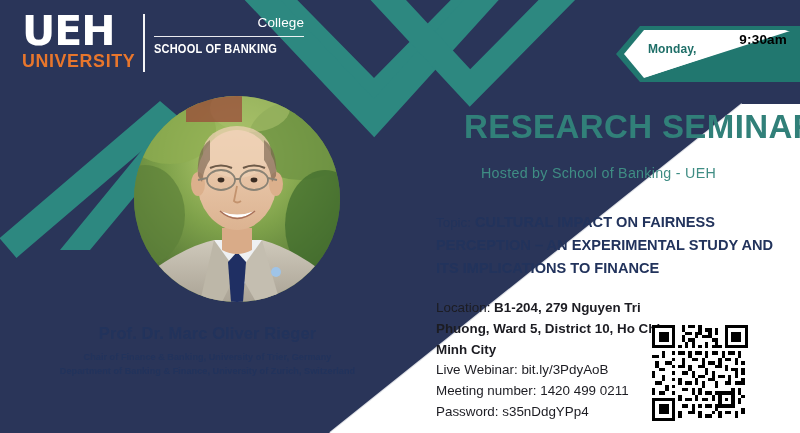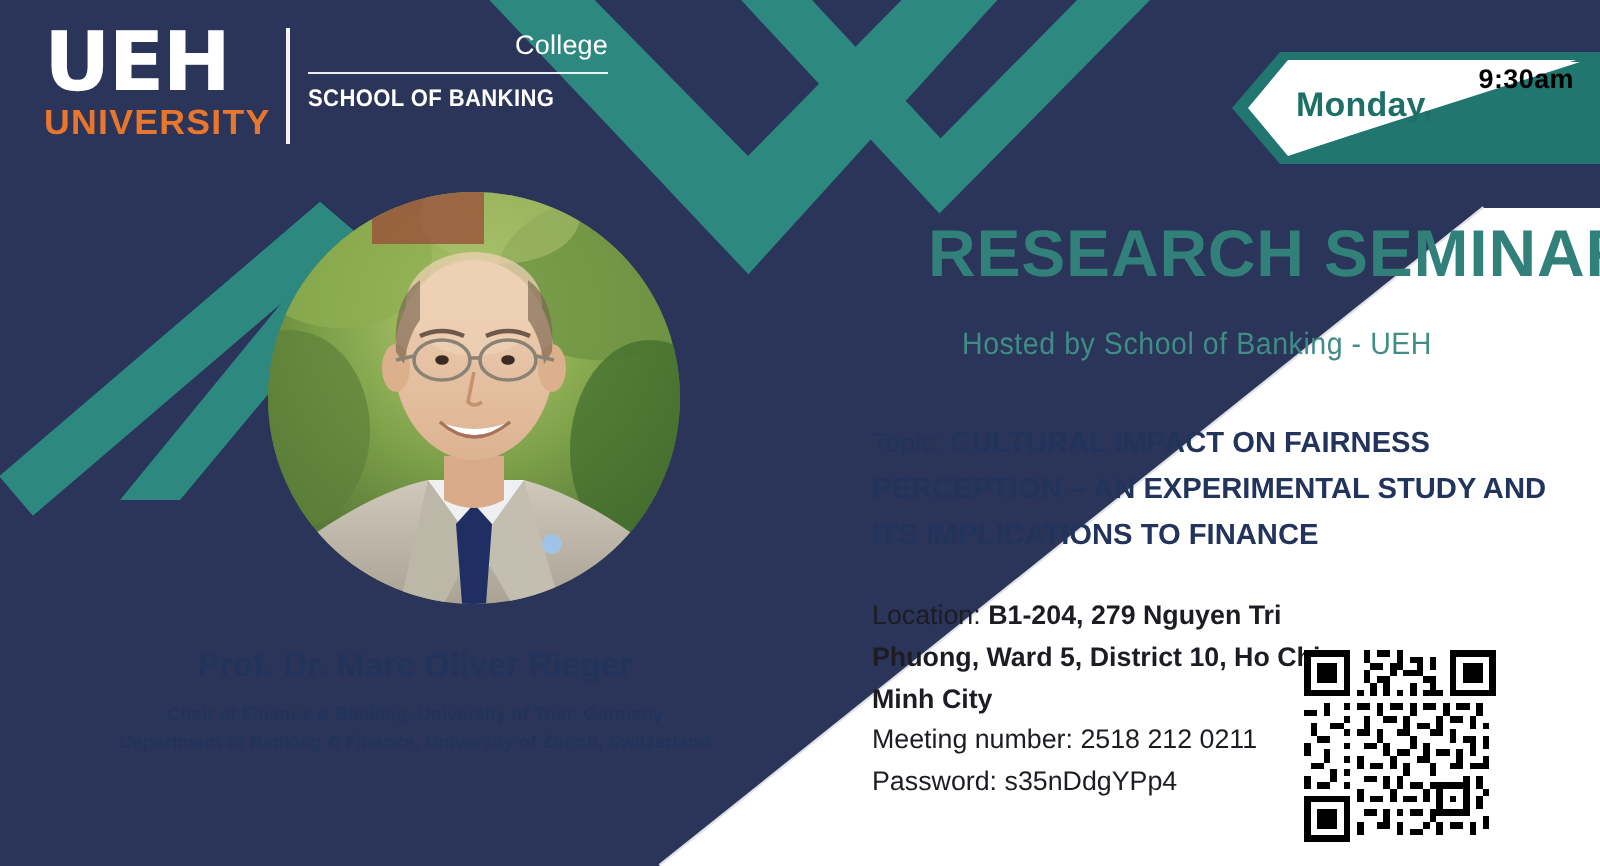--- a/index.html
+++ b/index.html
@@ -113,21 +113,21 @@
     font-size: 13.5px;
     color: #000000;
     letter-spacing: 0.2px;
   }
   .banner-date {
     position: absolute;
     left: 36px;
     top: 15px;
     font-family: "Liberation Sans", sans-serif;
     font-weight: bold;
-    font-size: 17px;
+    font-size: 12px;
     color: #1f6f68;
     line-height: 1.42;
     letter-spacing: 0.1px;
   }
 
   
   .seminar-title {
     position: absolute;
     left: 464px;
     top: 108px;
@@ -361,22 +361,26 @@
     <span class="topic-label">Topic:</span>
     <span class="topic-text">CULTURAL IMPACT ON FAIRNESS PERCEPTION – AN EXPERIMENTAL STUDY AND ITS IMPLICATIONS TO FINANCE</span>
   </div>
 
   <div class="details-block">
     <div class="loc-line">
       <span>Location:</span>
       <b>B1-204, 279 Nguyen Tri Phuong, Ward 5, District 10, Ho Chi Minh City</b>
     </div>
     <div class="line">
+      <span>Live Webinar:</span>
+      <span>bit.ly/3PdyAoB</span>
+    </div>
+    <div class="line">
       <span>Meeting number:</span>
-      <span>2518 212 0211</span>
+      <span>1420 499 0211</span>
     </div>
     <div class="line">
       <span>Password:</span>
       <span>s35nDdgYPp4</span>
     </div>
   </div>
 
   <div class="speaker-name">Prof. Dr. Marc Oliver Rieger</div>
   <div class="speaker-affil">
     <div>Chair of Finance &amp; Banking, University of Trier, Germany</div>

